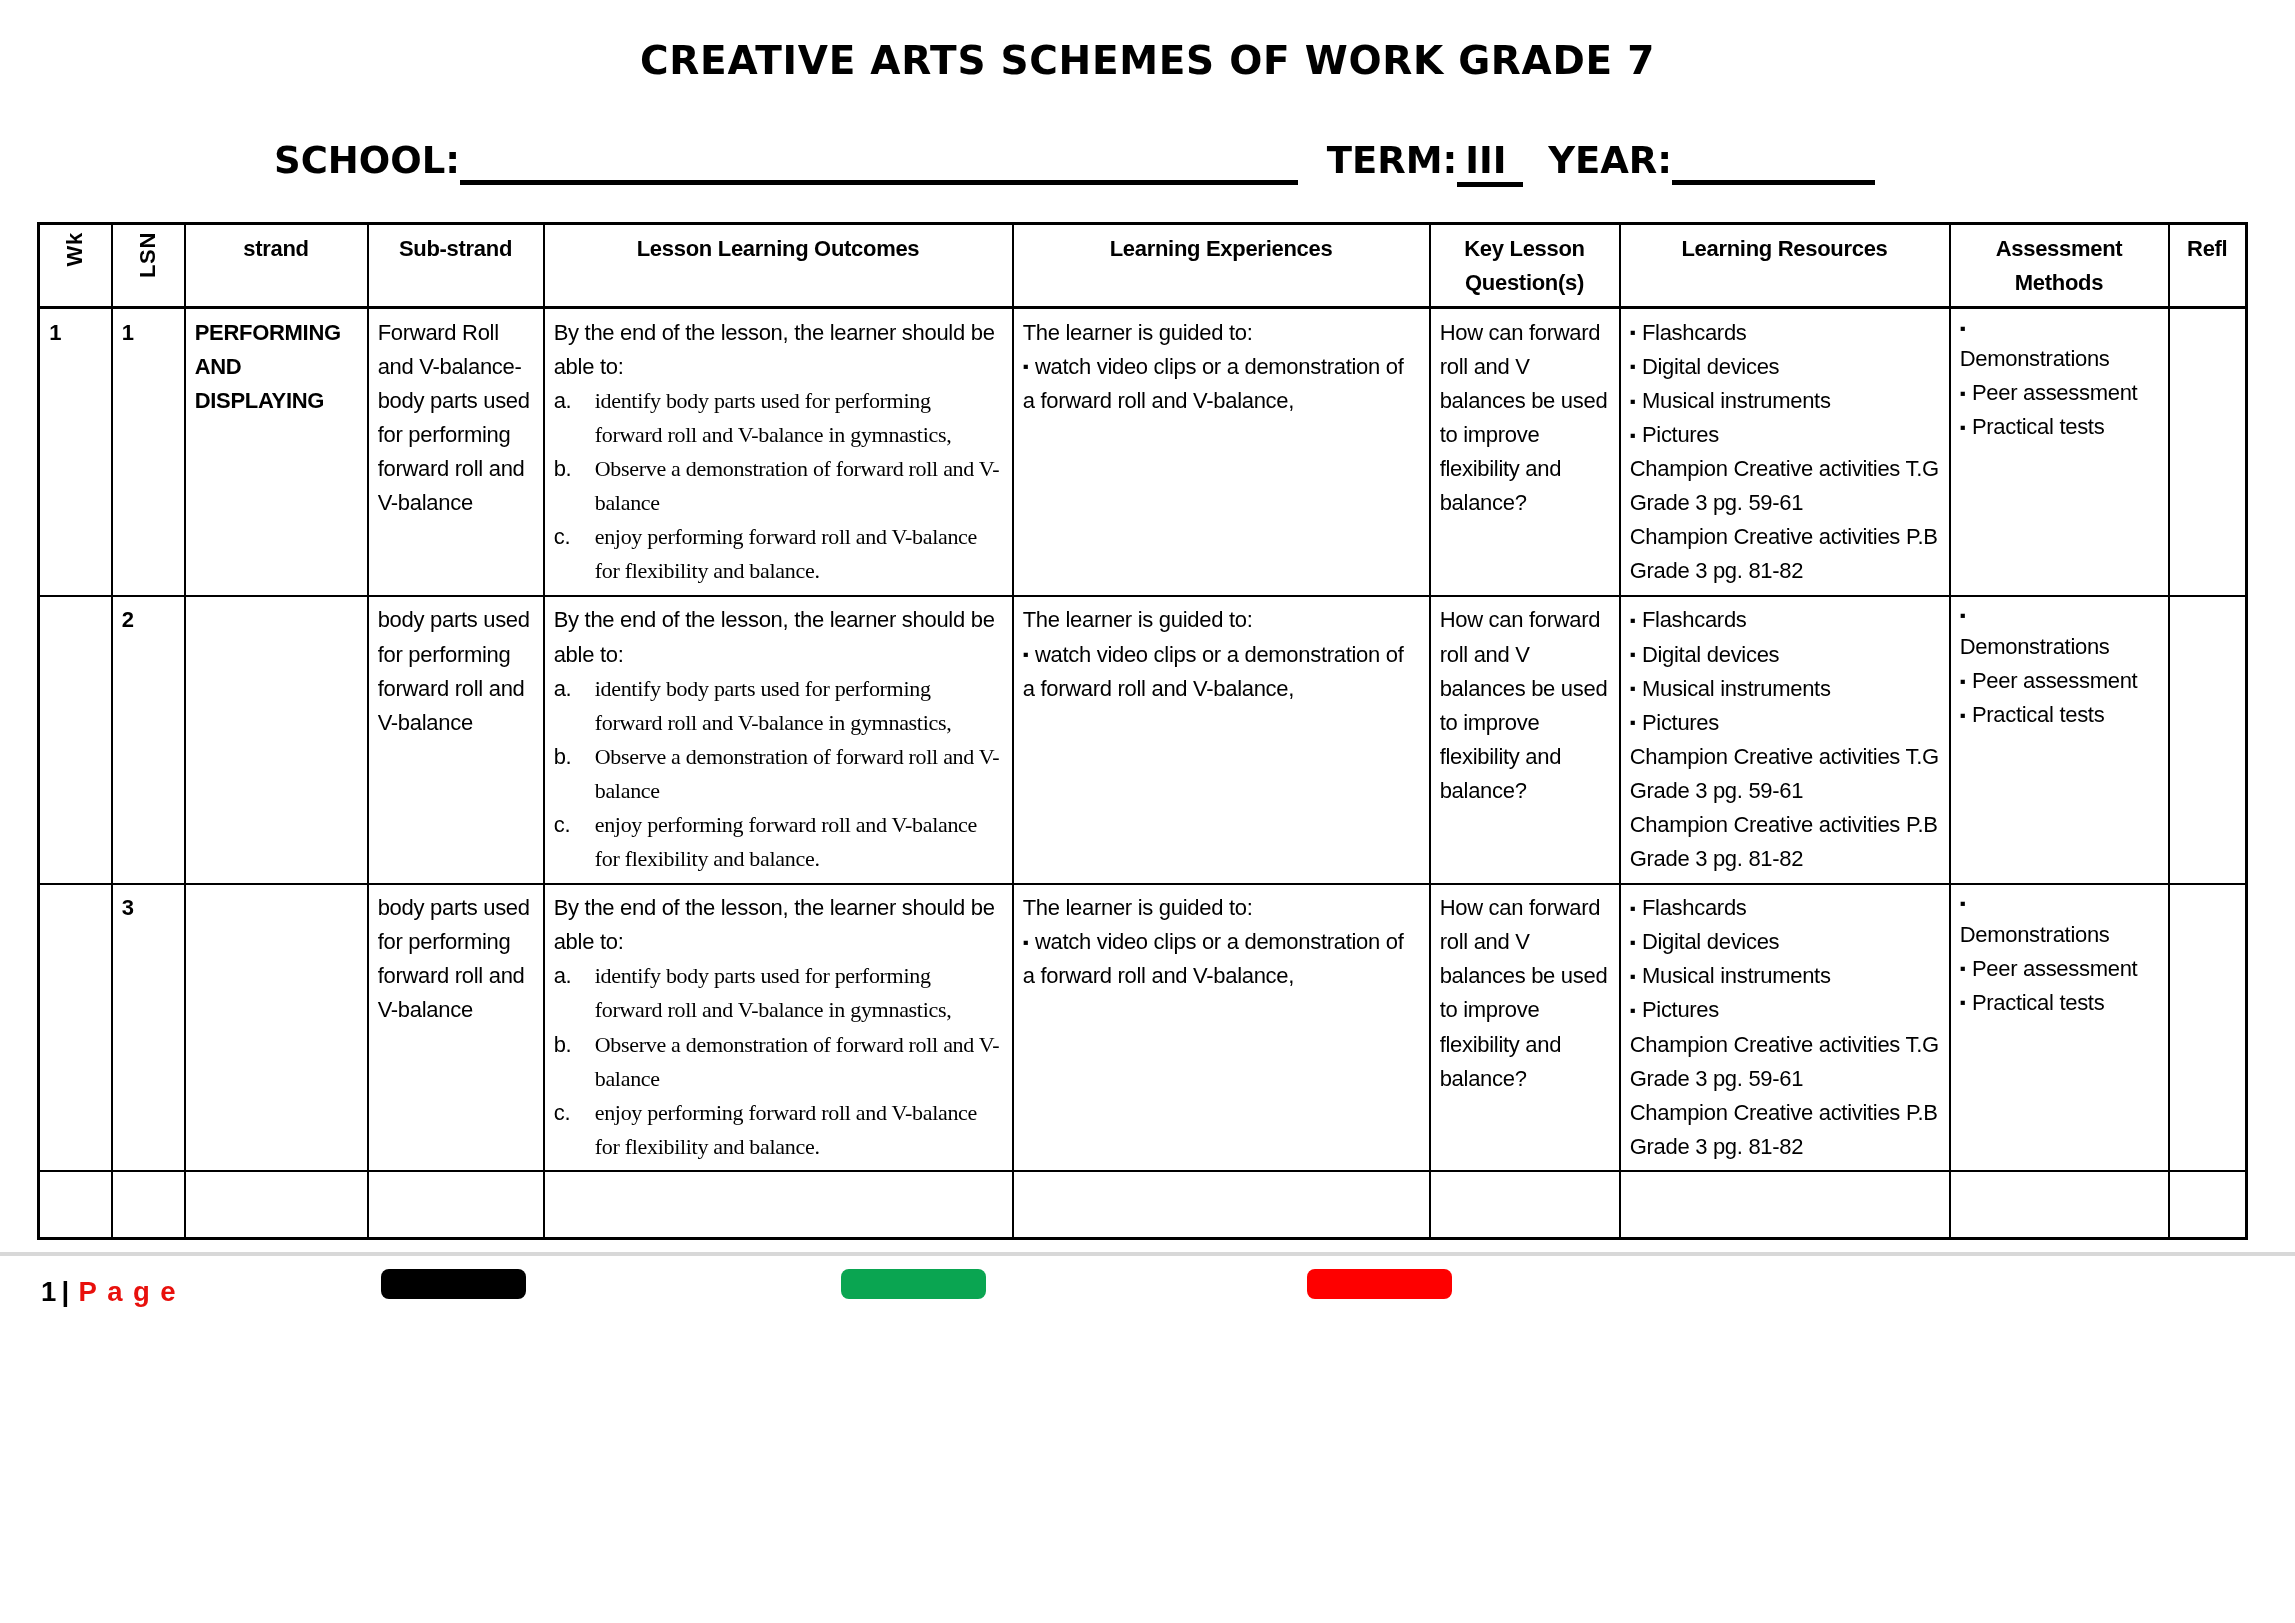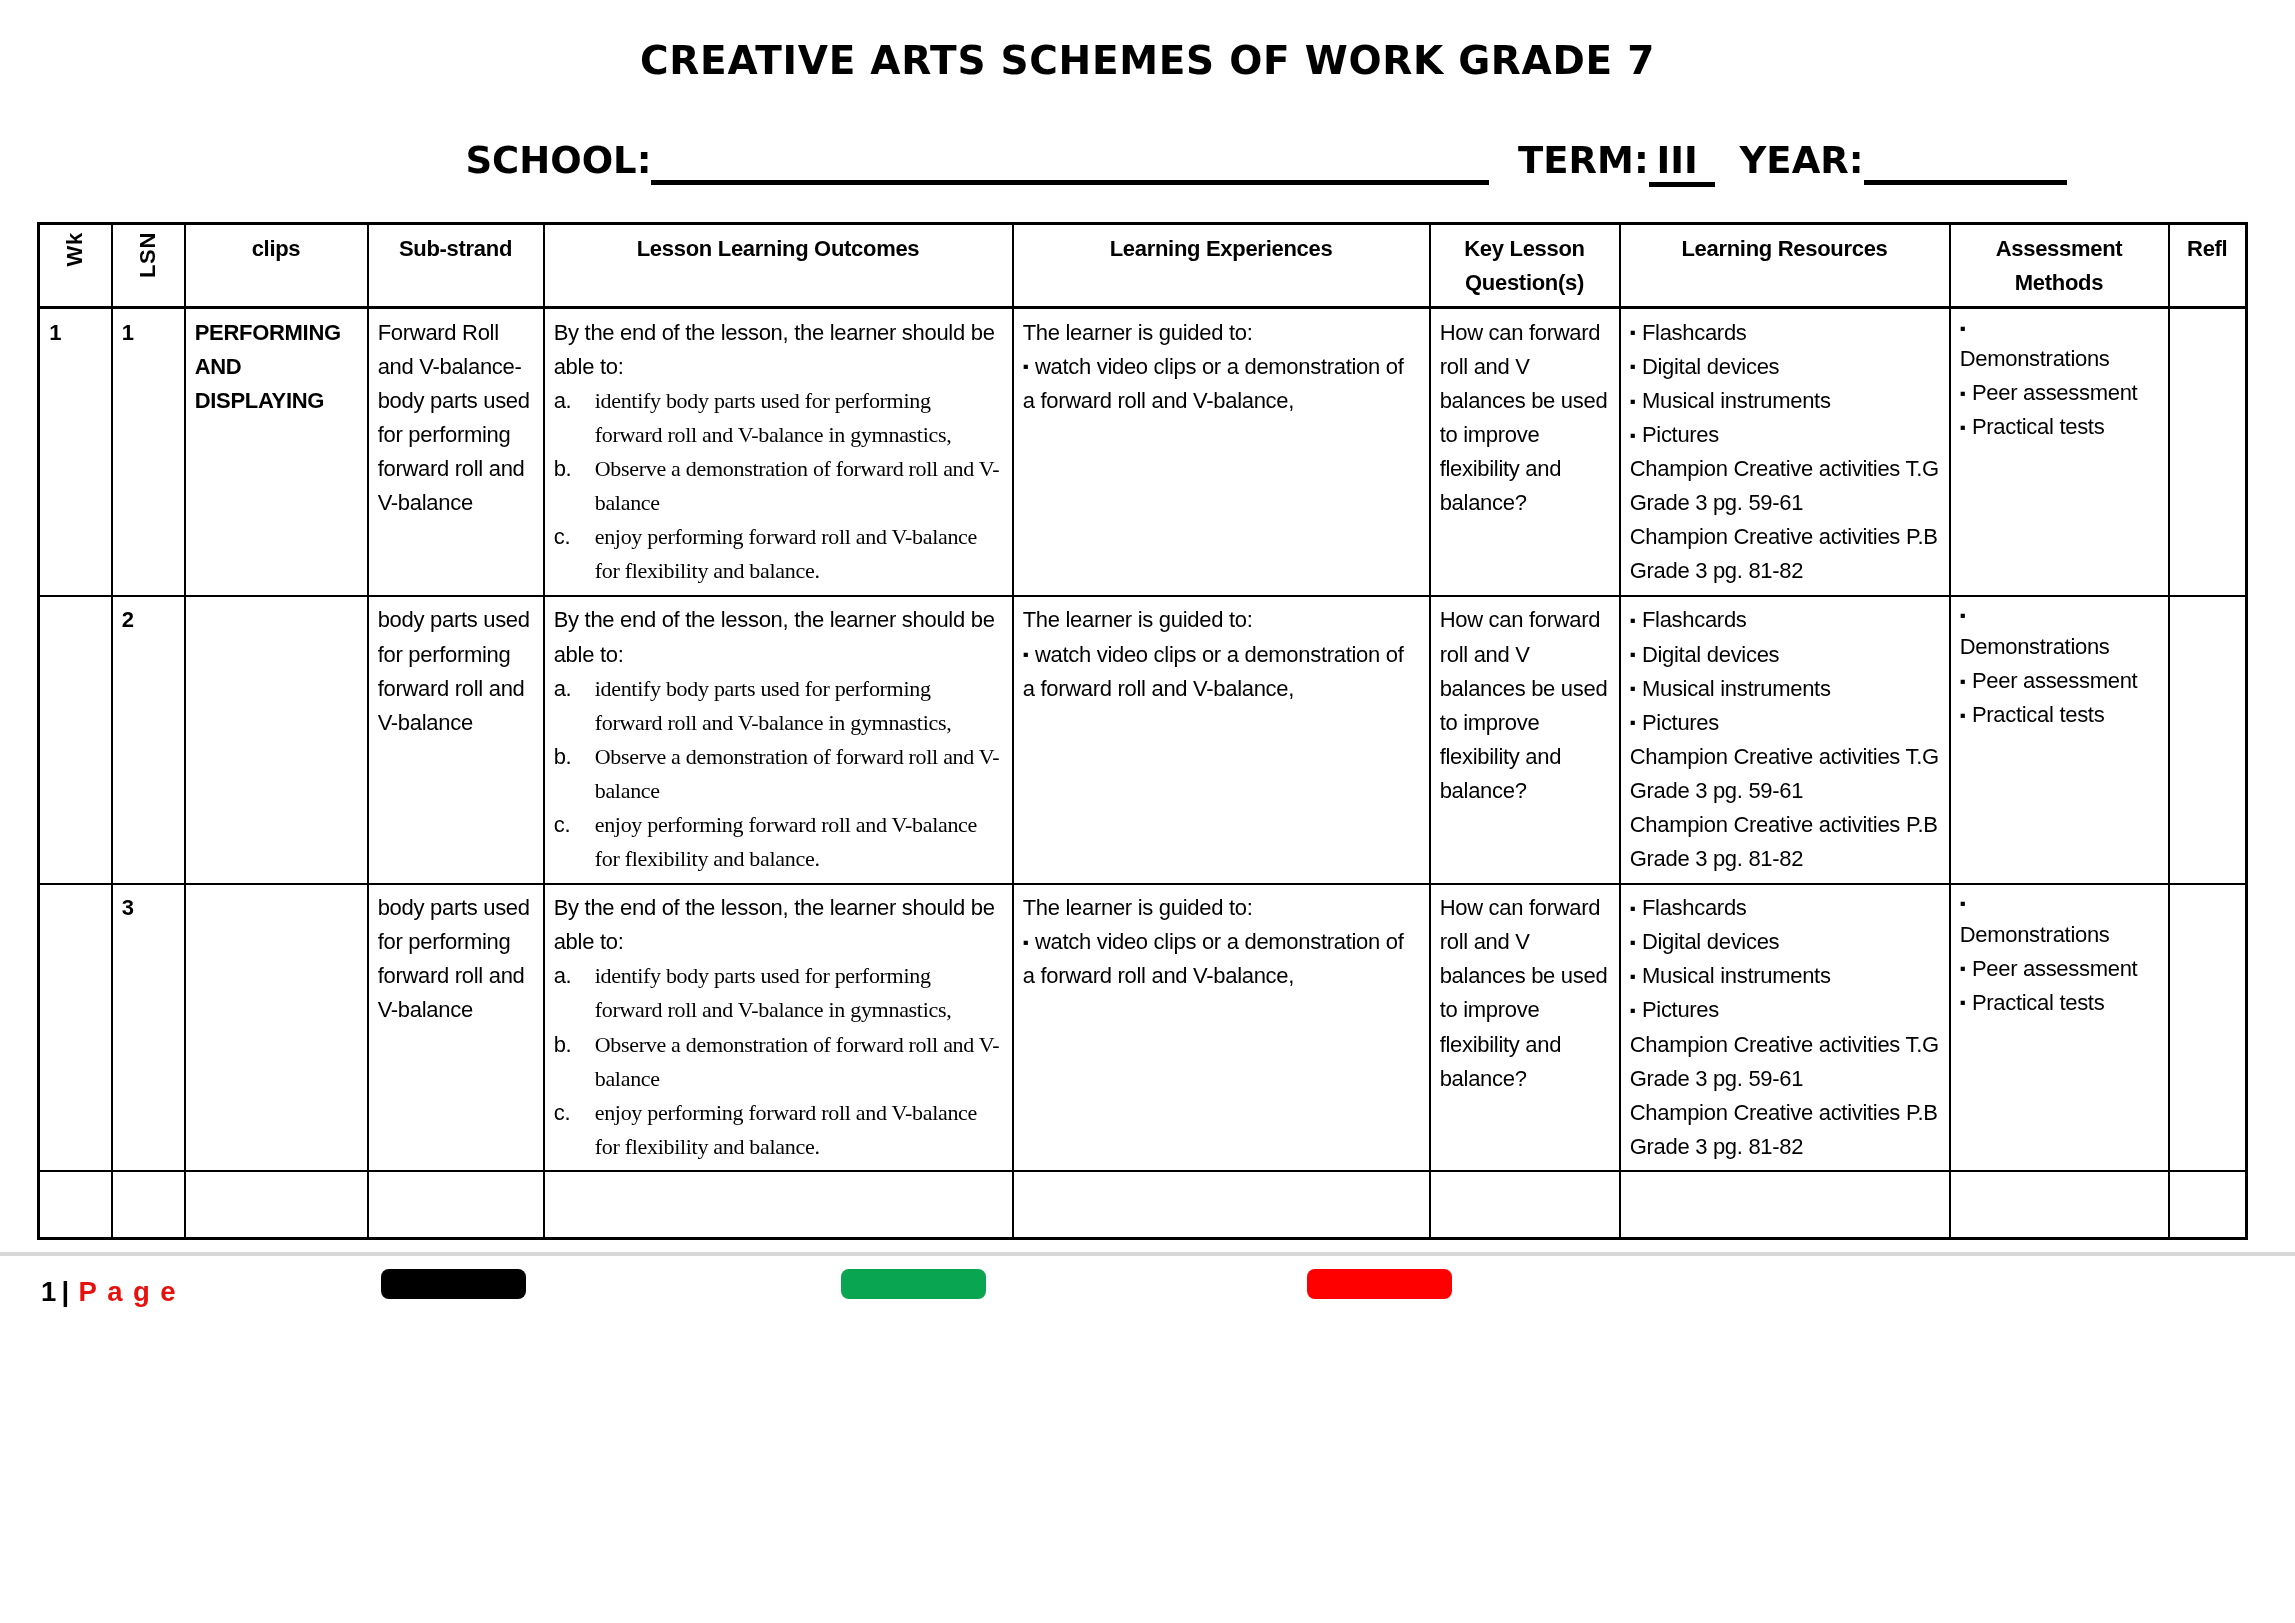--- a/index.html
+++ b/index.html
@@ -18,21 +18,21 @@
     font-family:"DejaVu Sans", sans-serif;
     font-weight:bold; font-size:39px; letter-spacing:0.7px;
     text-align:center; margin-bottom:56px;
   }
   .hline {
     font-family:"DejaVu Sans", sans-serif;
     font-weight:bold; font-size:37px;
     padding-left:237px; white-space:nowrap;
   }
   .hline.name-line { margin-bottom:64px; }
-  .hline.school-line { margin-bottom:37px;text-align:center; }
+  .hline.school-line { margin-bottom:37px; }
   .blank { display:inline-block; border-bottom:5.9px solid #000; height:38px; vertical-align:bottom; }
   .blank-teacher { width:1086px; }
   .blank-school  { width:838px; margin-right:15.7px; }
   .blank-year    { width:203px; }
   .term-value { border-bottom:5.9px solid #000; padding:0 17px 0 7.9px; margin-right:11.8px; }
 
   
   table.sow {
     border-collapse:collapse; table-layout:fixed;
     width:2209px;
@@ -113,21 +113,21 @@
       <col class="c5">
         <col class="c6">
         <col class="c7">
         <col class="c8">
         <col class="c9">
     </colgroup>
     <tbody>
         <tr>
       <th><span class="vert">Wk</span></th>
       <th><span class="vert">LSN</span></th>
-      <th>clips</th>
+      <th>strand</th>
       <th>Sub-strand</th>
       <th>Lesson Learning Outcomes</th>
       <th>Learning Experiences</th>
       <th>Key Lesson Question(s)</th>
       <th>Learning Resources</th>
       <th>Assessment Methods</th>
       <th>Refl</th>
     </tr>
 
     <tr>

